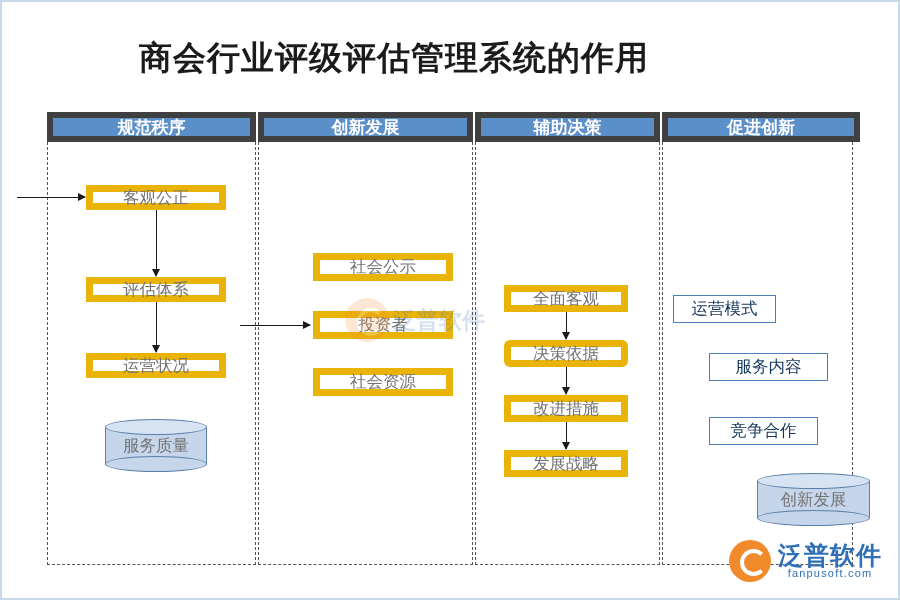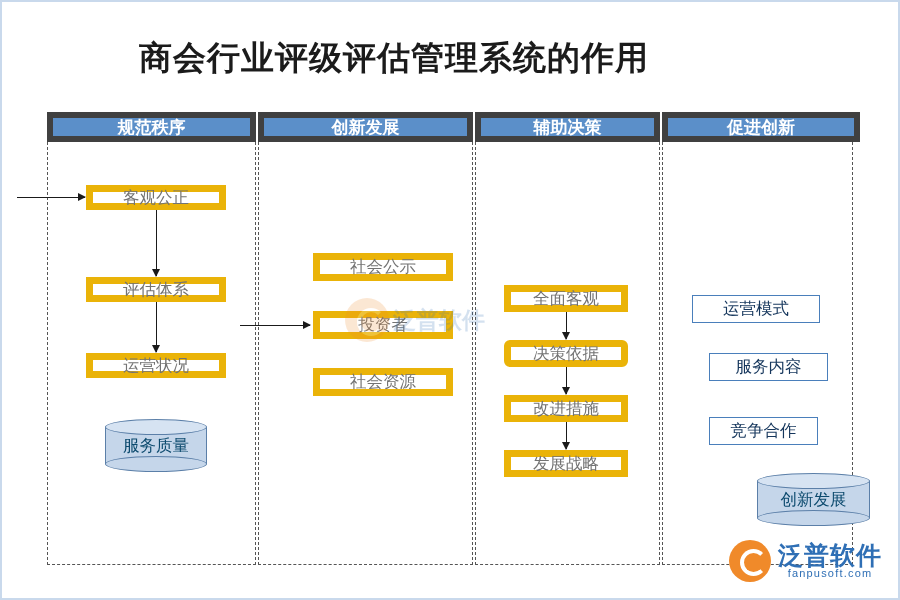--- a/index.html
+++ b/index.html
@@ -101,21 +101,21 @@
   .cyl .top { top: 0; background: #d6e3f2; }
   .cyl .bot { bottom: 0; }
   .cyl .label {
     position: absolute;
     left: 0; top: 0;
     width: 100%; height: 100%;
     display: flex;
     align-items: center;
     justify-content: center;
     font-size: 16.5px;
-    color: #0c4a6e;
+    color: #737373;
     z-index: 3;
   }
 
   
   .v-arrow {
     position: absolute;
     width: 1px;
     background: #1a1a1a;
   }
   .v-arrow::after {
@@ -258,21 +258,21 @@
 </div>
 
 <div class="node" style="left:504px; top:285px; width:124px; height:27px;">全面客观</div>
 <div class="v-arrow" style="left:566px; top:312px; height:27px;"></div>
 <div class="node" style="left:504px; top:340px; width:124px; height:27px;border-radius:6px;">决策依据</div>
 <div class="v-arrow" style="left:566px; top:367px; height:27px;"></div>
 <div class="node" style="left:504px; top:395px; width:124px; height:27px;">改进措施</div>
 <div class="v-arrow" style="left:566px; top:422px; height:27px;"></div>
 <div class="node" style="left:504px; top:450px; width:124px; height:27px;">发展战略</div>
 
-<div class="node blue" style="left:692px; top:295px; width:128px; height:28px;">运营模式</div>
+<div class="node blue" style="left:673px; top:295px; width:103px; height:28px;">运营模式</div>
 <div class="node blue" style="left:709px; top:353px; width:119px; height:28px;">服务内容</div>
 <div class="node blue" style="left:709px; top:417px; width:109px; height:28px;">竞争合作</div>
 <div class="cyl" style="left:713px; top:473px; width:113px; height:53px;margin-left:44px;">
   <div class="body"></div>
   <div class="bot"></div>
   <div class="top"></div>
   <div class="label">创新发展</div>
 </div>
 
 <div class="logo">

